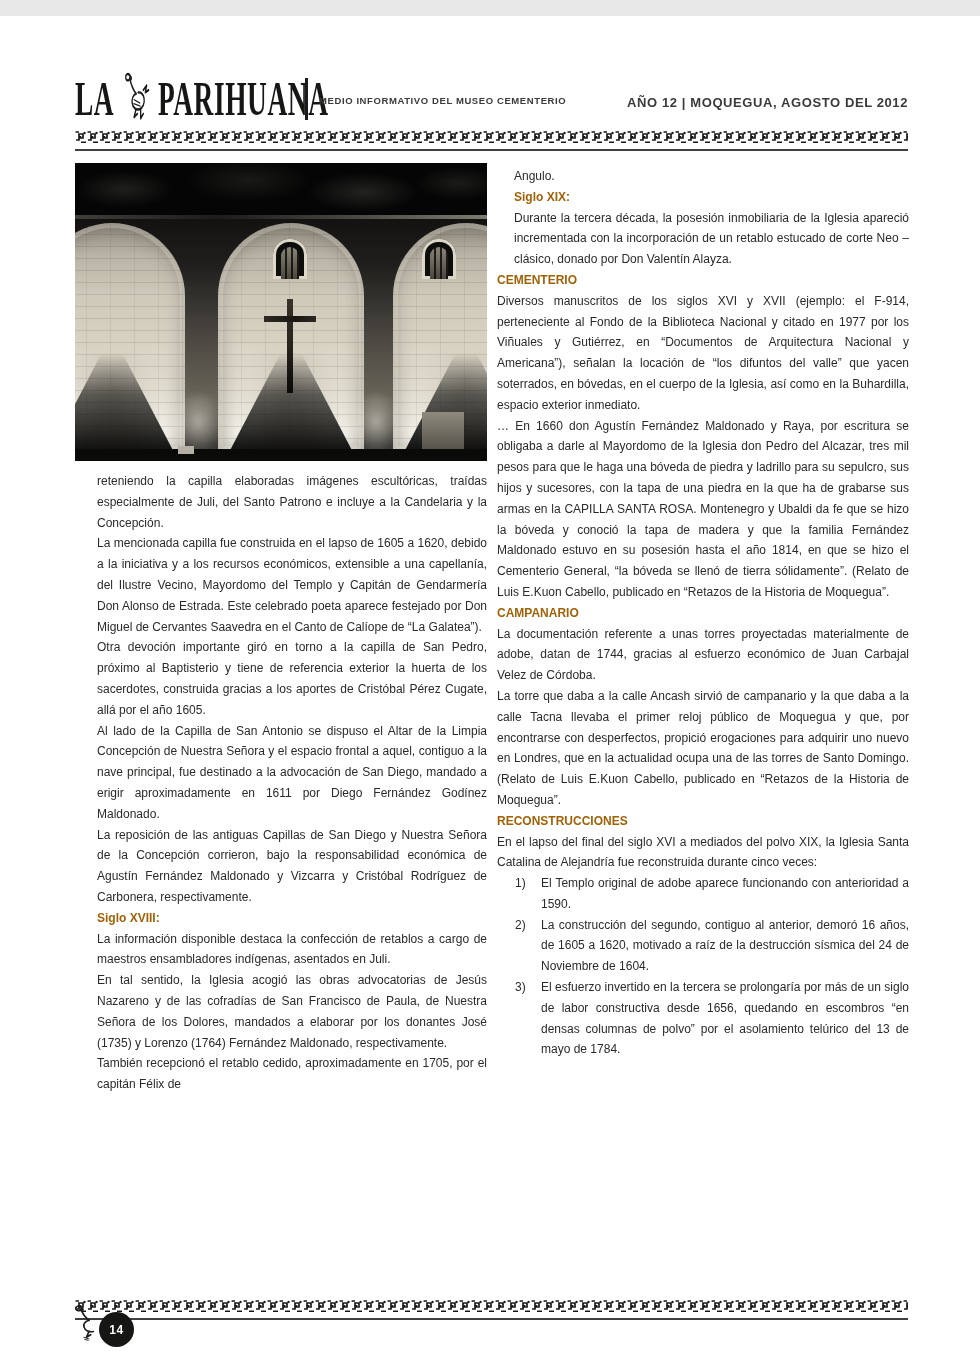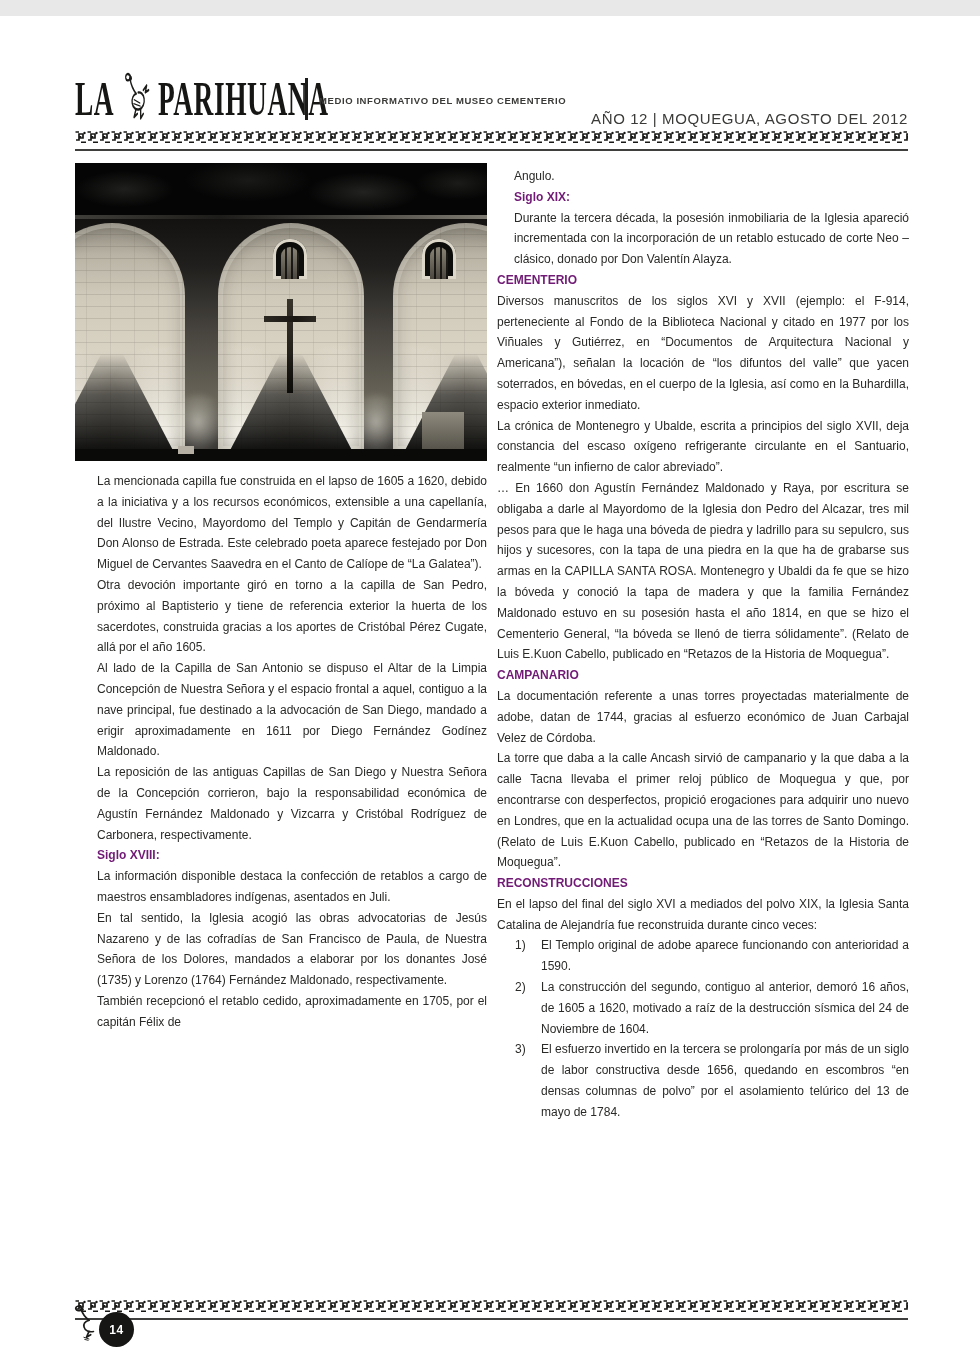--- a/index.html
+++ b/index.html
@@ -11,22 +11,22 @@
   
   .masthead{position:absolute;left:75px;top:56px;width:833px;height:56px;}
   .mast-left{position:absolute;left:0;top:0;height:52px;display:flex;align-items:center;gap:6px;
     transform:scaleX(.56);transform-origin:left center;white-space:nowrap;}
   .mast-word{font-family:"Liberation Serif",serif;font-weight:700;font-size:49px;line-height:1;
     color:#161614;letter-spacing:1px;}
   .mast-bird{flex:0 0 auto;margin:0 2px;}
   .mast-divider{position:absolute;left:230px;top:6px;width:2.5px;height:42px;background:#1c1c1a;}
   .mast-tagline{position:absolute;left:244px;top:23px;font-size:9.5px;letter-spacing:.6px;
     color:#3a3a38;font-weight:700;}
-  .mast-issue{position:absolute;right:0;top:38px;font-size:15px;letter-spacing:.6px;
-    color:#3a3a38;font-weight:400;}
+  .mast-issue{position:absolute;right:0;top:23px;font-size:13px;letter-spacing:.6px;
+    color:#3a3a38;font-weight:700;}
   
   .band-wrap{position:absolute;left:75px;width:833px;}
   .band-wrap.top{top:113px;}
   .band-wrap.bottom{top:1282px;}
   .band-rule{height:2px;background:#3f3f3d;margin-top:2px;}
   
   .photo{position:absolute;left:75px;top:147px;width:412px;height:298px;
     background:#070706;overflow:hidden;}
   .ph-foliage{position:absolute;left:0;top:0;right:0;height:58px;
     background:
@@ -68,21 +68,21 @@
   .ph-lamp{position:absolute;left:103px;bottom:7px;width:16px;height:8px;background:#b5b0a3;}
   .ph-block{position:absolute;right:23px;bottom:11px;width:42px;height:38px;
     background:linear-gradient(180deg,#8e8a7d,#55524a);}
   .ph-dot{position:absolute;right:5px;top:76px;width:5px;height:5px;border-radius:50%;
     background:#f6f4eb;box-shadow:0 0 7px 2px rgba(250,248,240,.85);}
   
   .col{position:absolute;font-size:12px;line-height:20.8px;text-align:justify;}
   .col-left{left:97px;top:455px;width:390px;}
   .col-right{left:497px;top:150px;width:412px;}
   .col p{margin:0;}
-  .col .heading{margin:0;font-weight:700;color:#701a75;text-align:left;}
+  .col .heading{margin:0;font-weight:700;color:#a16207;text-align:left;}
   .indent{padding-left:17px;}
   .num-list{margin:0;padding:0;list-style:none;}
   .num-list li{display:flex;margin-left:18px;}
   .num-list .num{flex:0 0 26px;}
   .num-list .li-text{flex:1;text-align:justify;}
   
   .page-marker{position:absolute;left:72px;top:1287px;width:70px;height:50px;}
   .marker-circle{position:absolute;left:27px;top:9px;width:35px;height:35px;border-radius:50%;
     background:#161614;color:#ffffff;display:flex;align-items:center;justify-content:center;
     font-size:12px;font-weight:700;letter-spacing:.5px;}
@@ -161,37 +161,37 @@
     </div>
 
     <div class="pier-glow" style="left:96px;top:228px;width:54px;"></div>
     <div class="pier-glow" style="left:276px;top:228px;width:50px;"></div>
     <div class="ph-block"></div>
     <div class="ph-ground"></div>
     <div class="ph-lamp"></div>
   </div>
 
   <div class="col col-left">
+    <p>reteniendo la capilla elaboradas imágenes escultóricas, traídas especialmente de Juli, del Santo Patrono e incluye a la Candelaria y la Concepción.</p>
     <p>La mencionada capilla fue construida en el lapso de 1605 a 1620, debido a la iniciativa y a los recursos económicos, extensible a una capellanía, del Ilustre Vecino, Mayordomo del Templo y Capitán de Gendarmería Don Alonso de Estrada. Este celebrado poeta aparece festejado por Don Miguel de Cervantes Saavedra en el Canto de Calíope de “La Galatea”).</p>
     <p>Otra devoción importante giró en torno a la capilla de San Pedro, próximo al Baptisterio y tiene de referencia exterior la huerta de los sacerdotes, construida gracias a los aportes de Cristóbal Pérez Cugate, allá por el año 1605.</p>
     <p>Al lado de la Capilla de San Antonio se dispuso el Altar de la Limpia Concepción de Nuestra Señora y el espacio frontal a aquel, contiguo a la nave principal, fue destinado a la advocación de San Diego, mandado a erigir aproximadamente en 1611 por Diego Fernández Godínez Maldonado.</p>
     <p>La reposición de las antiguas Capillas de San Diego y Nuestra Señora de la Concepción corrieron, bajo la responsabilidad económica de Agustín Fernández Maldonado y Vizcarra y Cristóbal Rodríguez de Carbonera, respectivamente.</p>
     <p class="heading">Siglo XVIII:</p>
     <p>La información disponible destaca la confección de retablos a cargo de maestros ensambladores indígenas, asentados en Juli.</p>
     <p>En tal sentido, la Iglesia acogió las obras advocatorias de Jesús Nazareno y de las cofradías de San Francisco de Paula, de Nuestra Señora de los Dolores, mandados a elaborar por los donantes José (1735) y Lorenzo (1764) Fernández Maldonado, respectivamente.</p>
     <p>También recepcionó el retablo cedido, aproximadamente en 1705, por el capitán Félix de</p>
   </div>
 
   <div class="col col-right">
     <p class="indent">Angulo.</p>
     <p class="heading indent">Siglo XIX:</p>
     <p class="indent">Durante la tercera década, la posesión inmobiliaria de la Iglesia apareció incrementada con la incorporación de un retablo estucado de corte Neo – clásico, donado por Don Valentín Alayza.</p>
     <p class="heading">CEMENTERIO</p>
     <p>Diversos manuscritos de los siglos XVI y XVII (ejemplo: el F-914, perteneciente al Fondo de la Biblioteca Nacional y citado en 1977 por los Viñuales y Gutiérrez, en “Documentos de Arquitectura Nacional y Americana”), señalan la locación de “los difuntos del valle” que yacen soterrados, en bóvedas, en el cuerpo de la Iglesia, así como en la Buhardilla, espacio exterior inmediato.</p>
-    <p>La crónica de Montenegro y Ubalde, escrita a principios del siglo XVII, deja constancia del escaso oxígeno refrigerante circulante en el Santuario, realmente “un infierno de calor abreviado”.</p>
     <p>…  En 1660 don Agustín Fernández Maldonado y Raya, por escritura se obligaba a darle al Mayordomo de la Iglesia don Pedro del Alcazar, tres mil pesos para que le haga una bóveda de piedra y ladrillo para su sepulcro, sus hijos y sucesores, con la tapa de una piedra en la que ha de grabarse sus armas en la CAPILLA SANTA ROSA. Montenegro y Ubaldi da fe que se hizo la bóveda y conoció la tapa de madera y que la familia Fernández Maldonado estuvo en su posesión hasta el año 1814, en que se hizo el Cementerio General, “la bóveda se llenó de tierra sólidamente”. (Relato de Luis E.Kuon Cabello, publicado en “Retazos de la Historia de Moquegua”.</p>
     <p class="heading">CAMPANARIO</p>
     <p>La documentación referente a unas torres proyectadas materialmente de adobe, datan de 1744, gracias al esfuerzo económico de Juan Carbajal Velez de Córdoba.</p>
     <p>La torre que daba a la calle Ancash sirvió de campanario y la que daba a la calle Tacna llevaba el primer reloj público de Moquegua y que, por encontrarse con desperfectos, propició erogaciones para adquirir uno nuevo en Londres, que en la actualidad ocupa una de las torres de Santo Domingo. (Relato de Luis E.Kuon Cabello, publicado en “Retazos de la Historia de Moquegua”.</p>
     <p class="heading">RECONSTRUCCIONES</p>
     <p>En el lapso del final del siglo XVI a mediados del polvo XIX, la Iglesia Santa Catalina de Alejandría fue reconstruida durante cinco veces:</p>
     <ul class="num-list">
       <li>
         <span class="num">1)</span>
         <span class="li-text">El Templo original de adobe aparece funcionando con anterioridad a 1590.</span>

